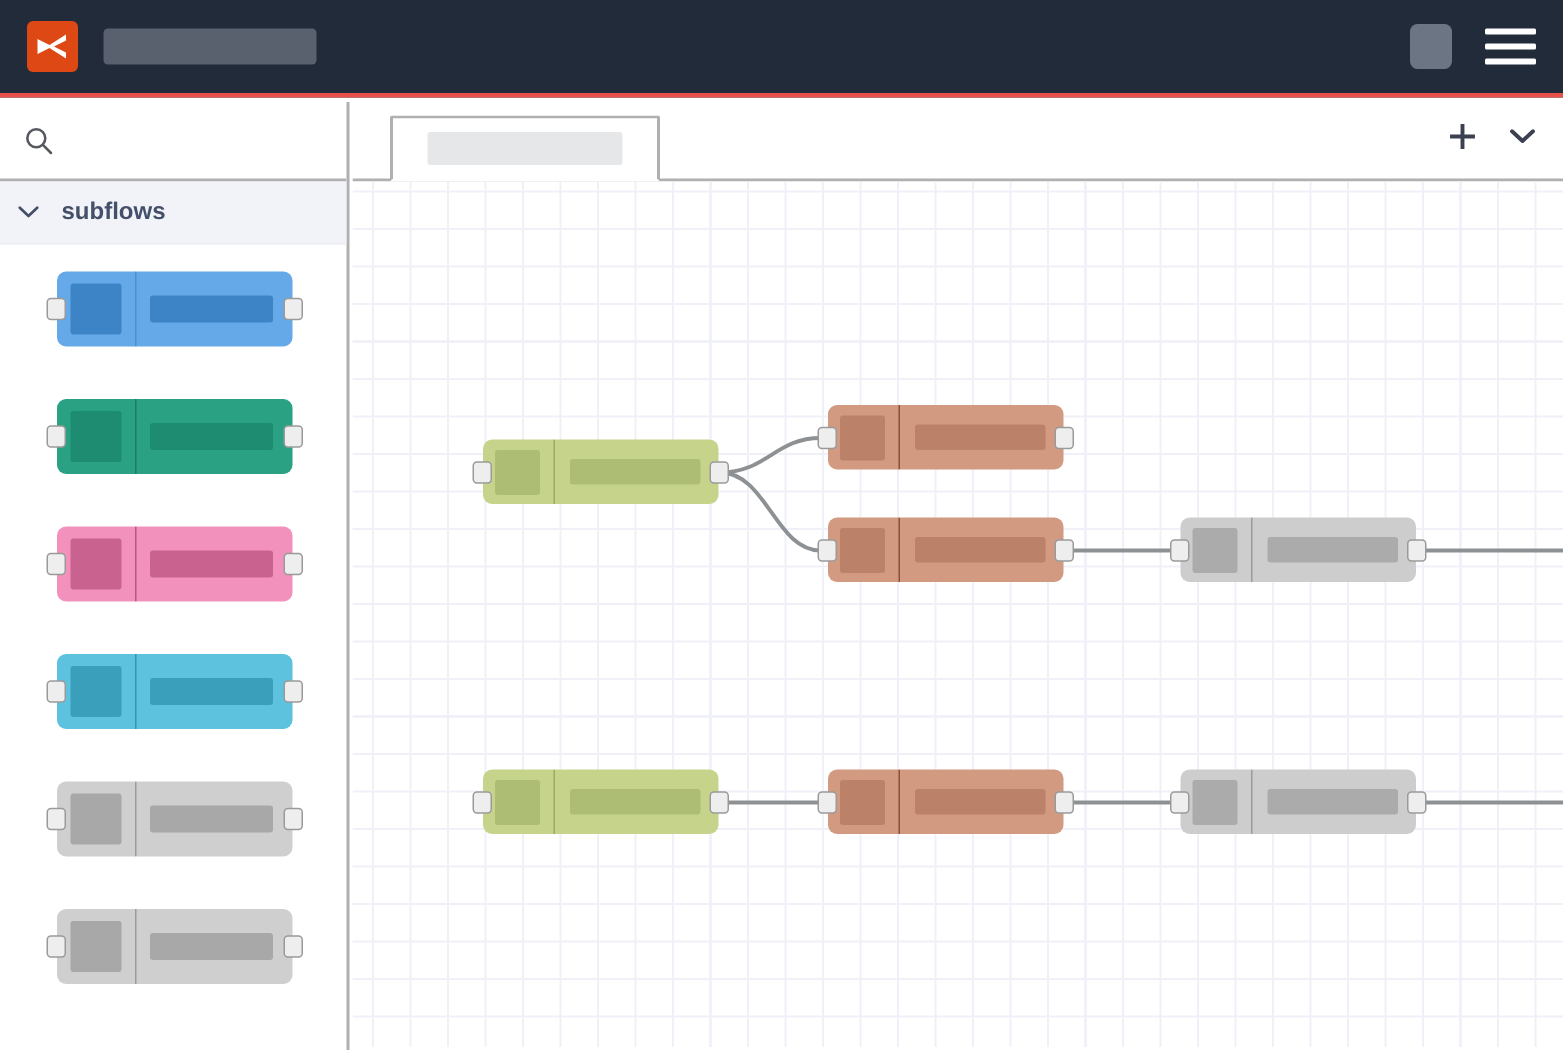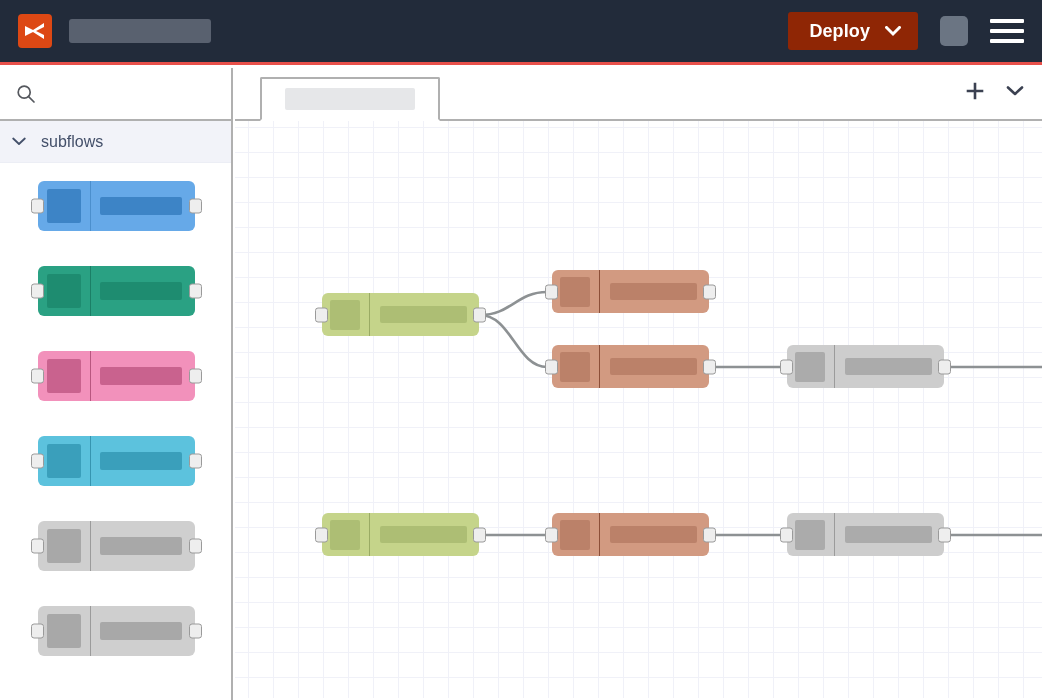--- a/index.html
+++ b/index.html
@@ -67,21 +67,21 @@
     border-bottom: 2px solid #b0b0b0;
   }
   .palette-category {
     height: 42px; background: #f2f3f9;
     display: flex; align-items: center; gap: 15px;
     padding-left: 12px;
     border-bottom: 1px solid #eceef5;
     cursor: pointer;
   }
   .palette-category-label {
-    font-size: 16px; font-weight: normal; color: #44506a;
+    font-size: 16px; font-weight: bold; color: #44506a;
   }
   .palette-list { padding-top: 18px; }
   .palette-item {
     position: relative; height: 50px; margin: 0 0 35px 38px;
     width: 157px; cursor: pointer;
   }
 
   
   .node-body {
     position: absolute; inset: 0;
@@ -164,26 +164,20 @@
 <div class="header">
   <div class="logo">
     <svg width="24" height="24" viewBox="0 0 24 24" aria-hidden="true">
       <path d="M2 7 L10 11 L21 4 L21 8 L13 12 L21 16 L21 20 L10 13 L2 17 Z" fill="#ffffff"></path>
     </svg>
   </div>
   <div class="app-title-redact"></div>
 
   <div class="header-spacer"></div>
 
-  <div class="deploy-btn">
-    <span class="deploy-label">Deploy</span>
-    <svg class="deploy-chevron" width="16" height="11" viewBox="0 0 16 11">
-      <path d="M1.5 1.5 L8 8 L14.5 1.5" stroke="#ffffff" stroke-width="3" fill="none" stroke-linecap="square"></path>
-    </svg>
-  </div>
 
   <div class="user-btn"></div>
 
   <div class="menu-btn">
     <i></i>
     <i></i>
     <i></i>
   </div>
 </div>
 

